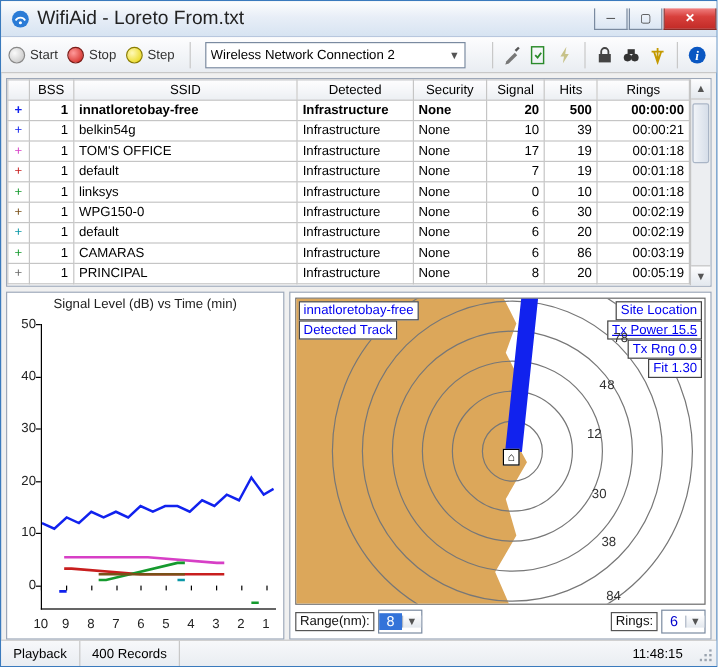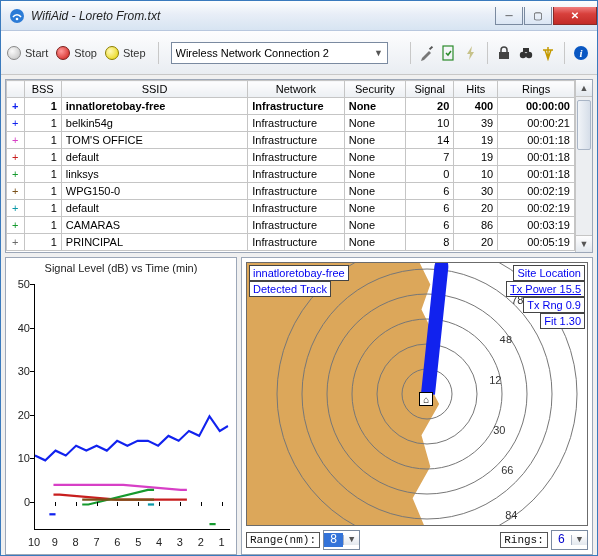--- a/index.html
+++ b/index.html
@@ -2,28 +2,28 @@
 <html><head>
 <meta charset="utf-8">
 <style>
   * { box-sizing: border-box; }
   html, body { margin: 0; padding: 0; font-family: "Segoe UI", Tahoma, sans-serif; font-size: 11px; }
   .window { width: 598px; height: 556px; border: 1px solid #3a7abd; background: #f0f0f0; display: flex; flex-direction: column; position: relative; }
 
   
   .titlebar { height: 30px; background: linear-gradient(#fdfefe, #e8eef7 45%, #d7e4f2); display: flex; align-items: center; padding: 0 0 0 8px; border-bottom: 1px solid #b8c7de; }
   .titlebar .appicon { width: 16px; height: 16px; margin-right: 6px; }
-  .titlebar .title { flex: 1; color: #222; font-size: 12px; font-style: italic; }
+  .titlebar .title { flex: 1; color: #222; font-size: 16px; }
   .tbtns { display: flex; align-items: flex-start; }
   .tbtn { width: 28px; height: 18px; margin-left: 1px; border: 1px solid #7a8aa0; border-top: none; background: linear-gradient(#f4f7fb, #dbe6f4); display: flex; align-items: center; justify-content: center; font-size: 10px; color: #333; }
   .tbtn.close { width: 44px; background: linear-gradient(#f07f7f, #d8403c 40%, #c22b27); color: #fff; border-color: #8a2a26;}
   .tbtn.close span { font-weight: bold; }
 
   
-  .toolbar { height: 44px; background: linear-gradient(#fdfdfe, #e9edf2); border-bottom: 1px solid #c8c8c8; display: flex; align-items: center; padding: 2px 6px; gap: 2px; }
+  .toolbar { height: 30px; background: linear-gradient(#fdfdfe, #e9edf2); border-bottom: 1px solid #c8c8c8; display: flex; align-items: center; padding: 2px 6px; gap: 2px; }
   .dot { width: 14px; height: 14px; border-radius: 50%; border: 1px solid #888; }
   .dot.grey { background: radial-gradient(circle at 35% 35%, #fafafa, #bfbfbf); }
   .dot.red  { background: radial-gradient(circle at 35% 35%, #ff9a9a, #cc1b14); border-color:#7a1c18;}
   .dot.yellow { background: radial-gradient(circle at 35% 35%, #fff9b8, #e6d200); border-color:#8a7d00;}
   .tb-label { margin: 0 6px 0 2px; color: #333; }
   .combo { flex: 1; max-width: 220px; height: 22px; border: 1px solid #7a8aa0; background: #fff; display: flex; align-items: center; padding: 0 4px; margin: 0 16px 0 6px; }
   .combo .txt { flex: 1; white-space: nowrap; overflow: hidden; }
   .combo .caret { font-size: 9px; color: #555; }
   .tb-sep { width: 1px; height: 22px; background: #c8c8c8; margin: 0 4px; }
   .tb-icon { width: 20px; height: 20px; display: flex; align-items: center; justify-content: center; border: 1px solid transparent; }
@@ -69,21 +69,21 @@
   .map-label { position:absolute; background:#fff; border:1px solid #444; color:#0000ef; font-size:11px; padding:0 3px; line-height:14px; }
   .map-label.right { text-align:right; }
   .rings { position:absolute; left:53%; top:50%; transform:translate(-50%,-50%); }
   .rings circle { fill:none; stroke:#777; stroke-width:1; }
   .beam { position:absolute; left:53%; top:50%; width:0; height:0; }
   .beam::before { content:""; position:absolute; left:-6px; bottom:0; width:14px; height:138px; background:#1122ee; border-radius:50% 50% 0 0 / 8% 8% 0 0; transform-origin: bottom center; transform: rotate(6deg); }
   .homebox { position:absolute; left:calc(53% - 8px); top:calc(50% - 2px); width:14px; height:14px; background:#fff; border:1px solid #000; display:flex; align-items:center; justify-content:center; font-size:10px;}
   .ringnum { position:absolute; font-size:11px; color:#333; }
 
   .map-controls { position:absolute; left:4px; right:4px; bottom:2px; height:24px; display:flex; align-items:center; justify-content:space-between; }
-  .mc-group { display:flex; align-items:center; gap:3px;font-family:Liberation Mono, monospace; }
+  .mc-group { display:flex; align-items:center; gap:3px; }
   .mc-label { background:#fff; border:1px solid #555; padding:0 3px; font-size:11px; line-height:14px; color:#111;}
   .mc-combo { height:20px; border:1px solid #7a8aa0; background:#fff; display:flex; align-items:center; }
   .mc-combo .val { padding:0 6px; color:#0000cc; font-size:12px; }
   .mc-combo .val.sel { background:#3373d9; color:#fff; }
   .mc-combo .caret { width:16px; text-align:center; background:linear-gradient(#fdfdfe,#e3e8ee); border-left:1px solid #aab4c4; font-size:9px; color:#555;}
 
   
   .statusbar { height: 22px; border-top: 1px solid #c8c8c8; background: linear-gradient(#f7f8fa,#e9edf2); display:flex; align-items:center; font-size:11px; }
   .statusbar .cell { padding: 0 10px; border-right: 1px solid #c8c8c8; height:100%; display:flex; align-items:center; }
   .statusbar .spacer { flex:1; }
@@ -184,55 +184,55 @@
             <col class="c4">
             <col class="c5">
             <col class="c6">
             <col class="c7">
           </colgroup>
         <thead>
             <tr id="thead-row">
               <th></th>
               <th>BSS</th>
               <th>SSID</th>
-              <th>Network</th>
+              <th>Detected</th>
               <th>Security</th>
               <th>Signal</th>
               <th>Hits</th>
               <th>Rings</th>
             </tr>
           </thead>
         <tbody id="tbody">
             <tr class="sel">
               <td class="colmark" style="color:#1122ee">+</td>
               <td class="num">1</td>
               <td>innatloretobay-free</td>
               <td>Infrastructure</td>
               <td>None</td>
               <td class="num">20</td>
-              <td class="num">400</td>
+              <td class="num">500</td>
               <td class="num">00:00:00</td>
             </tr>
             <tr>
               <td class="colmark" style="color:#1122ee">+</td>
               <td class="num">1</td>
               <td>belkin54g</td>
               <td>Infrastructure</td>
               <td>None</td>
               <td class="num">10</td>
               <td class="num">39</td>
               <td class="num">00:00:21</td>
             </tr>
             <tr>
               <td class="colmark" style="color:#d73fc6">+</td>
               <td class="num">1</td>
               <td>TOM'S OFFICE</td>
               <td>Infrastructure</td>
               <td>None</td>
-              <td class="num">14</td>
+              <td class="num">17</td>
               <td class="num">19</td>
               <td class="num">00:01:18</td>
             </tr>
             <tr>
               <td class="colmark" style="color:#c81e1e">+</td>
               <td class="num">1</td>
               <td>default</td>
               <td>Infrastructure</td>
               <td>None</td>
               <td class="num">7</td>
@@ -370,21 +370,21 @@
           <div id="right-map-labels">
               <div class="map-label right" style="right: 2px; top: 2px;">Site Location</div>
               <div class="map-label right" style="right: 2px; top: 18px; text-decoration: underline;">Tx Power 15.5</div>
               <div class="map-label right" style="right: 2px; top: 34px;">Tx Rng 0.9</div>
               <div class="map-label right" style="right: 2px; top: 50px;">Fit 1.30</div>
             </div>
           <div id="ring-numbers">
               <div class="ringnum" style="left: calc(53% + 62px); top: calc(50% - 20px);">12</div>
               <div class="ringnum" style="left: calc(53% + 66px); top: calc(50% + 30px);">30</div>
               <div class="ringnum" style="left: calc(53% + 72px); top: calc(50% - 60px); font-family: Liberation Mono, monospace;">48</div>
-              <div class="ringnum" style="left: calc(53% + 74px); top: calc(50% + 70px);">66</div>
+              <div class="ringnum" style="left: calc(53% + 74px); top: calc(50% + 70px);">38</div>
               <div class="ringnum" style="left: calc(53% + 84px); top: calc(50% - 100px);">78</div>
               <div class="ringnum" style="left: calc(53% + 78px); top: calc(50% + 115px);">84</div>
             </div>
         </div>
         <div class="map-controls">
           <div class="mc-group">
             <span class="mc-label">Range(nm):</span>
             <div class="mc-combo">
               <span class="val sel">8</span>
               <span class="caret">▼</span>
@@ -395,14 +395,32 @@
             <div class="mc-combo">
               <span class="val">6</span>
               <span class="caret">▼</span>
             </div>
           </div>
         </div>
       </div>
     </div>
   </div>
 
+  <div class="statusbar">
+    <div class="cell">Playback</div>
+    <div class="cell">400 Records</div>
+    <div class="spacer"></div>
+    <div class="cell" style="border-right:none">11:48:15</div>
+    <div class="grip">
+      <svg width="12" height="12" viewBox="0 0 12 12">
+          <g fill="#9aa3ae">
+            <rect x="8" y="0" width="2" height="2"></rect>
+            <rect x="4" y="4" width="2" height="2"></rect>
+            <rect x="8" y="4" width="2" height="2"></rect>
+            <rect x="0" y="8" width="2" height="2"></rect>
+            <rect x="4" y="8" width="2" height="2"></rect>
+            <rect x="8" y="8" width="2" height="2"></rect>
+          </g>
+        </svg>
+    </div>
+  </div>
 
 </div>
 
 </body></html>

